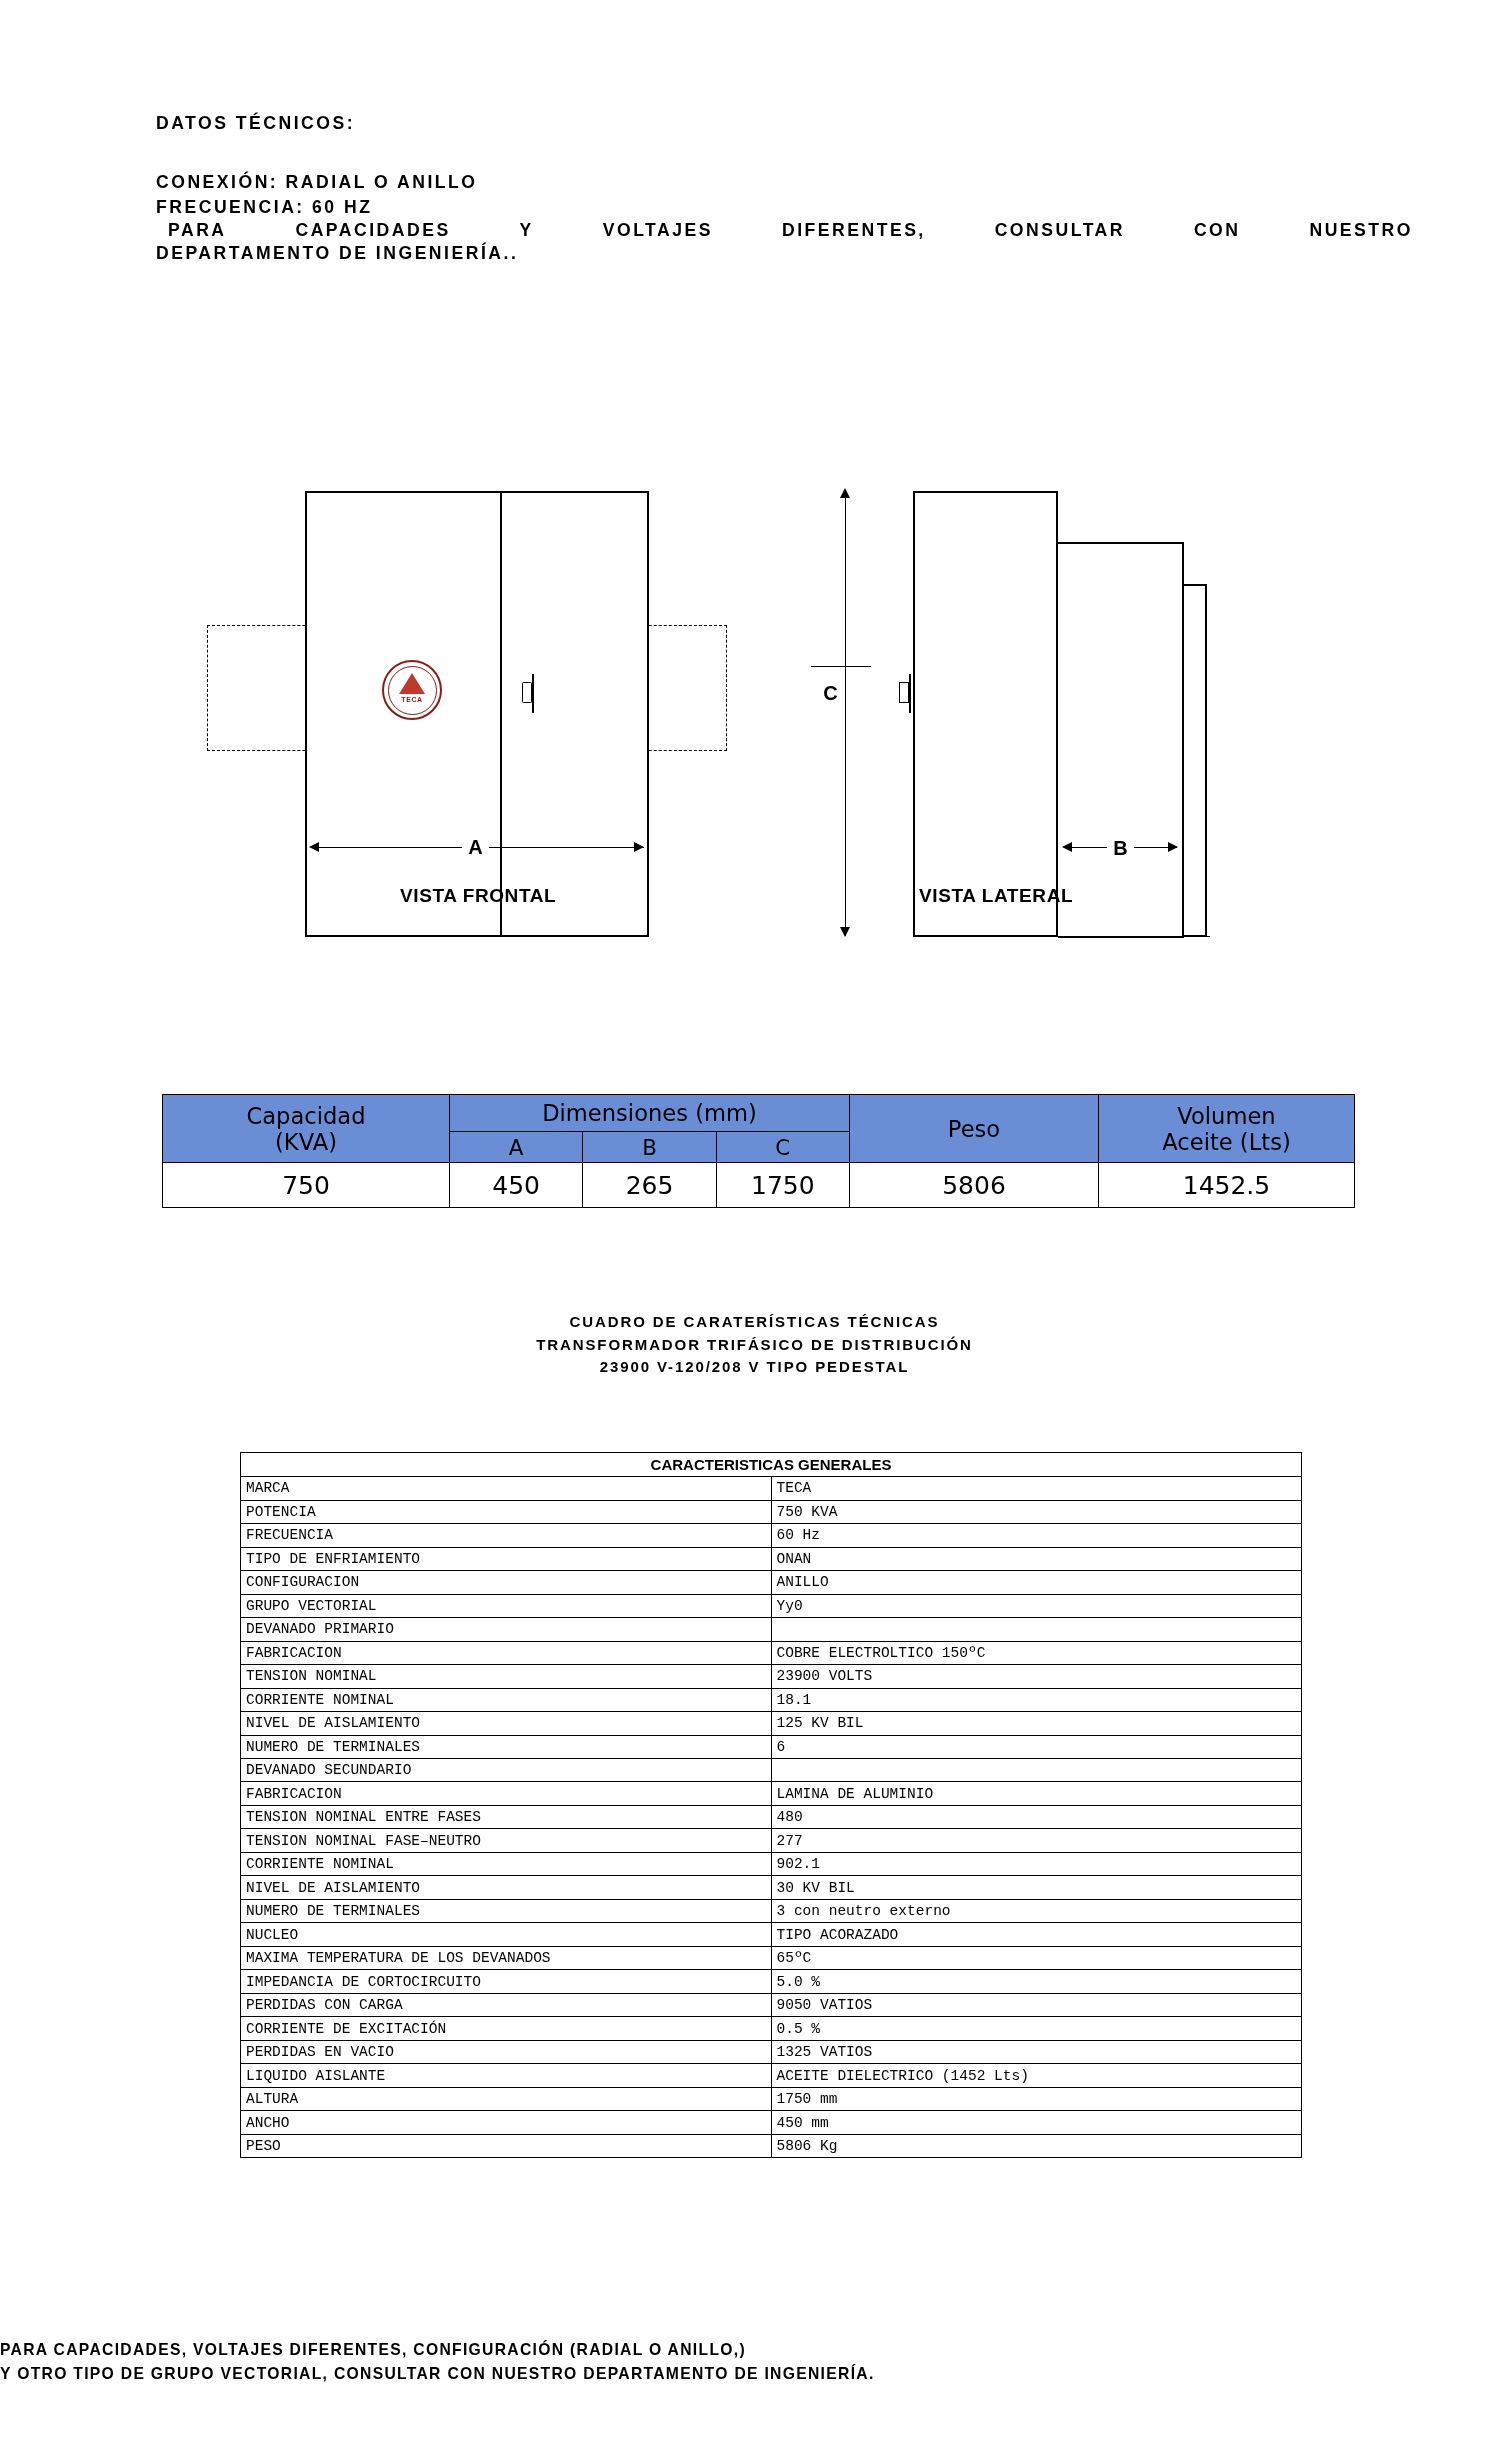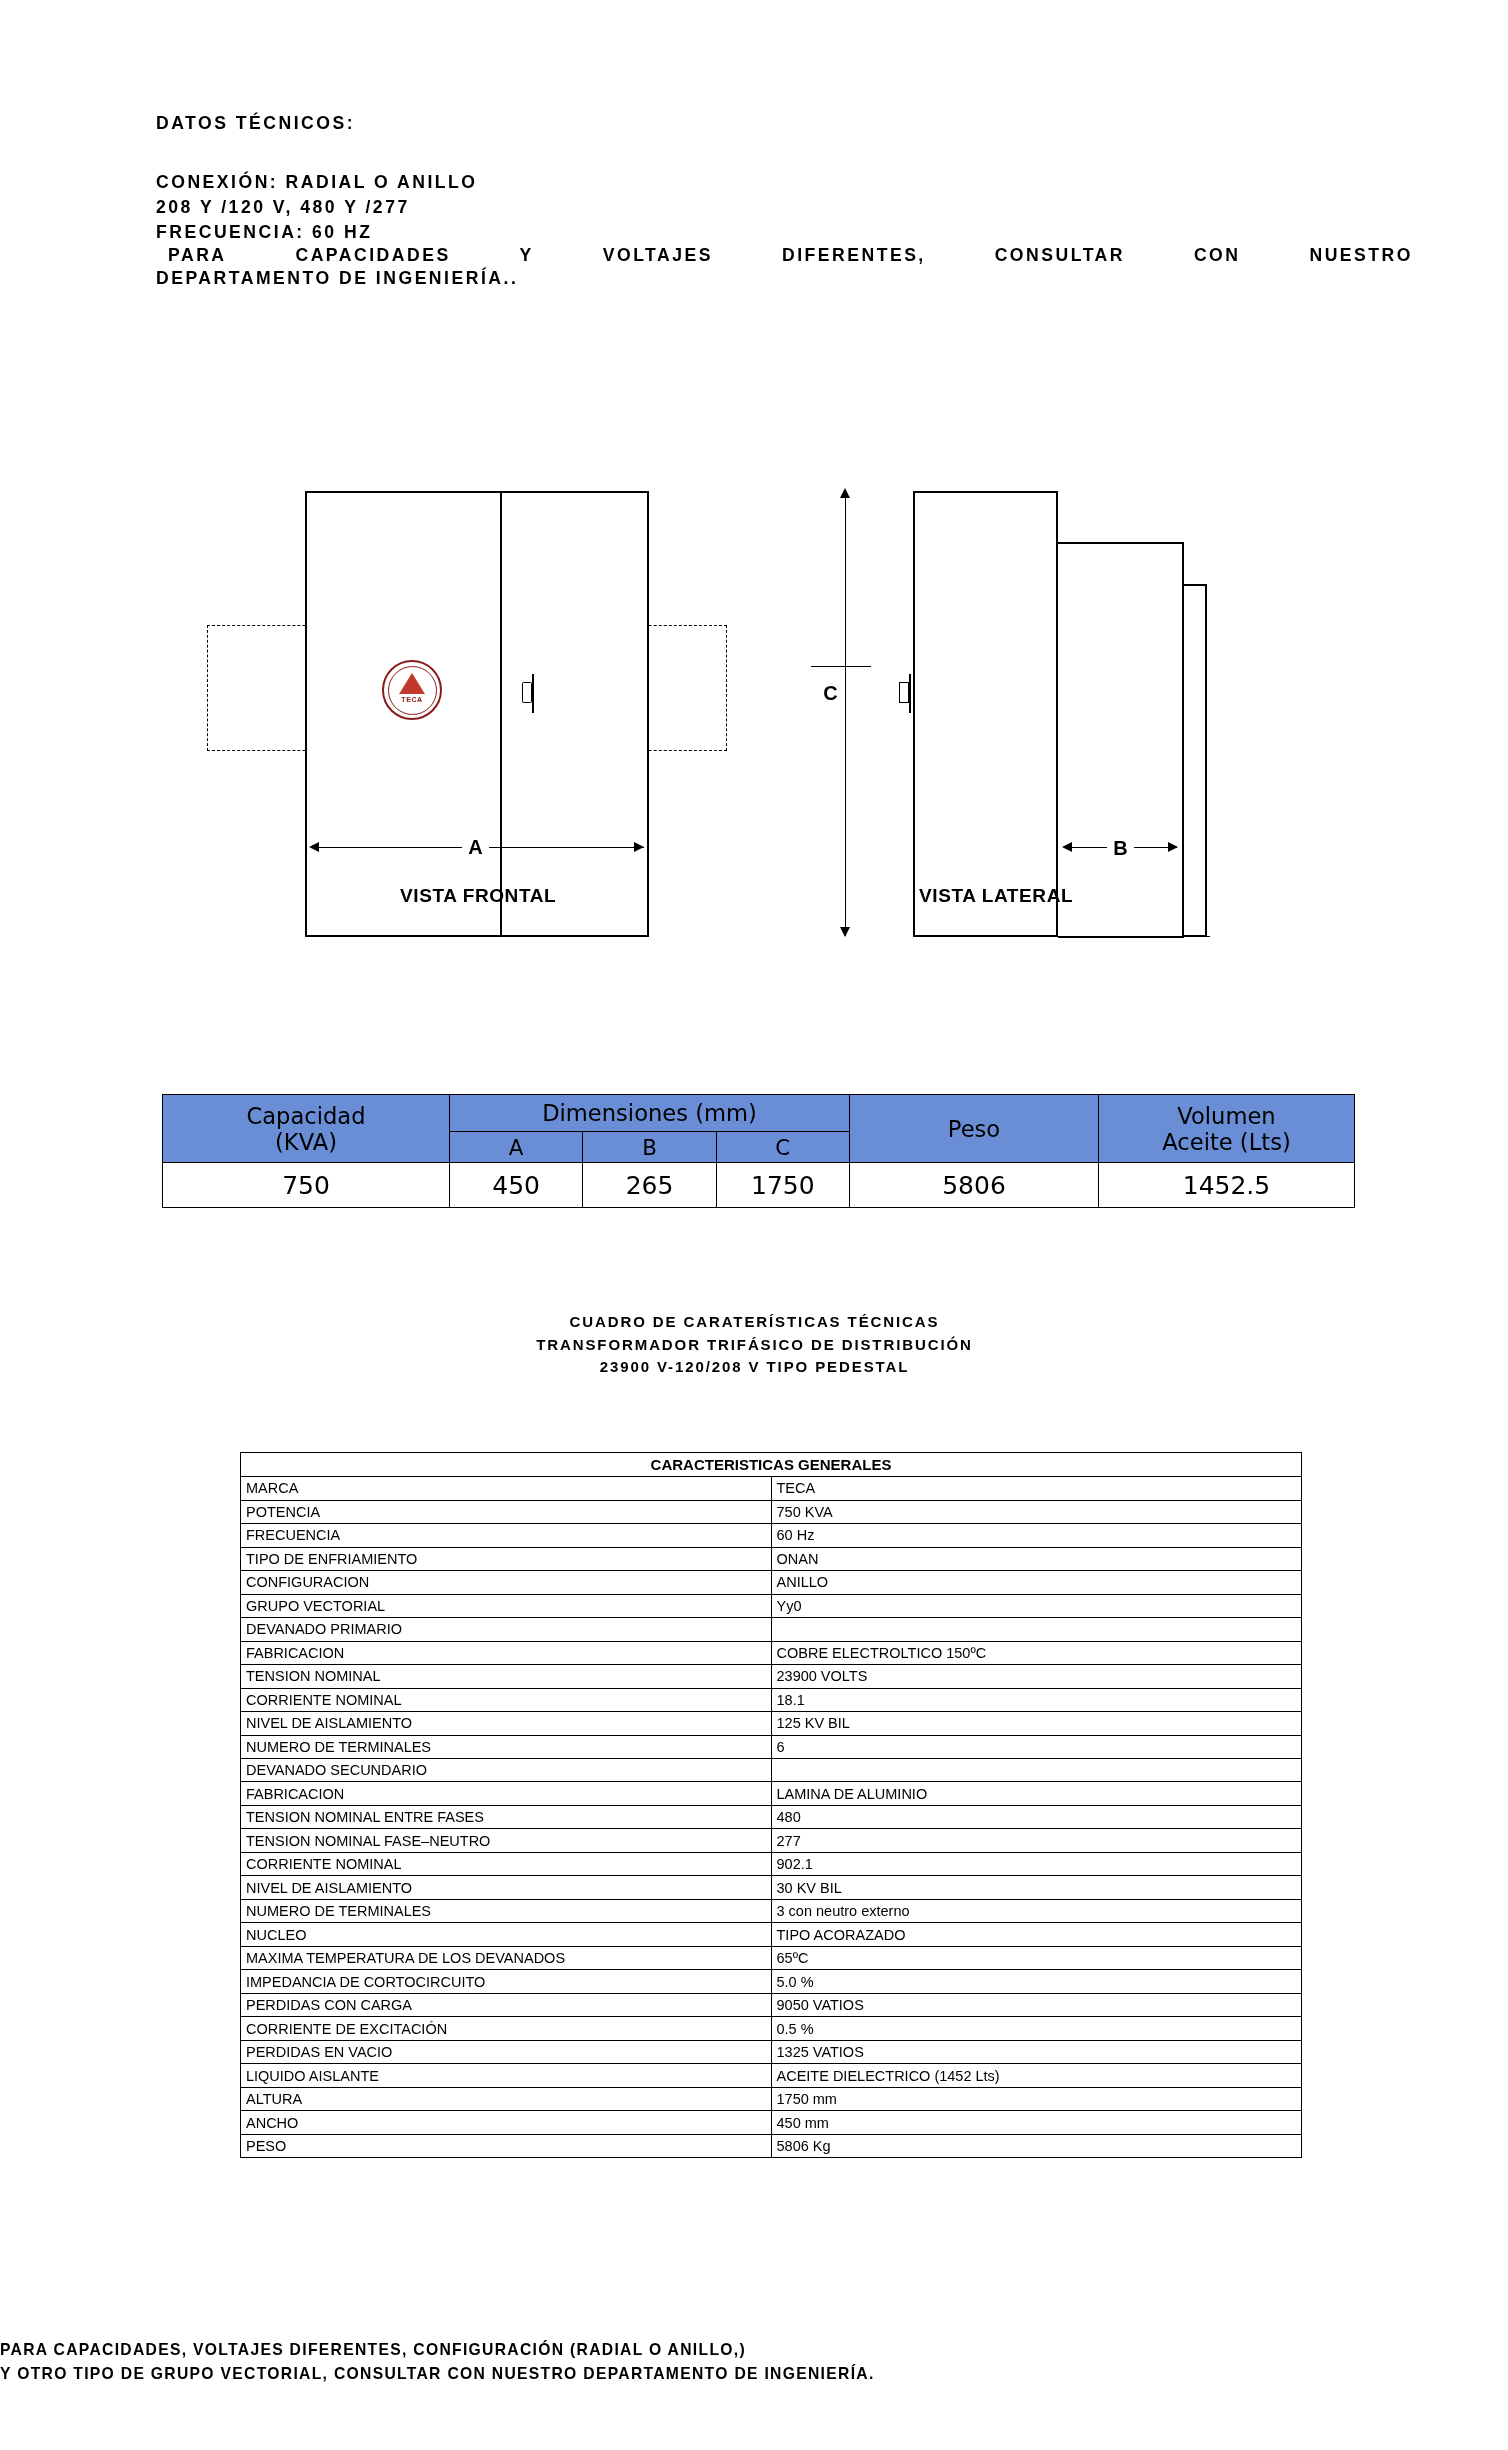--- a/index.html
+++ b/index.html
@@ -330,21 +330,21 @@
     left: 240px;
     top: 1452px;
     width: 1062px;
     border-collapse: collapse;
     table-layout: fixed;
   }
   .char-table td {
     border: 1.3px solid #000;
     font-size: 14.5px;
     padding: 3.1px 5px;
-    font-family: Liberation Sans, sans-serif;
+    font-family: Liberation Mono, monospace;
     height: 16.3px;
   }
   .char-table .hdr {
     text-align: center;
     font-weight: bold;
     font-family: "Liberation Sans", sans-serif;
     font-size: 15px;
   }
   .char-table .k { width: 566px; }
   .char-table .v { width: 497px; }
@@ -363,21 +363,20 @@
   }
 </style>
 </head>
 <body>
 
 <div class="page">
 
   <div class="tech-block">
     <div class="tech-title">DATOS TÉCNICOS:</div>
     <div class="tech-line">CONEXIÓN: RADIAL O ANILLO</div>
-    <div class="tech-line">208 Y /120 V, 480 Y /277</div>
     <div class="tech-line"> FRECUENCIA: 60 HZ</div>
     <div class="justify-row">
       <span>PARA</span>
       <span>CAPACIDADES</span>
       <span>Y</span>
       <span>VOLTAJES</span>
       <span>DIFERENTES,</span>
       <span>CONSULTAR</span>
       <span>CON</span>
       <span>NUESTRO</span>

